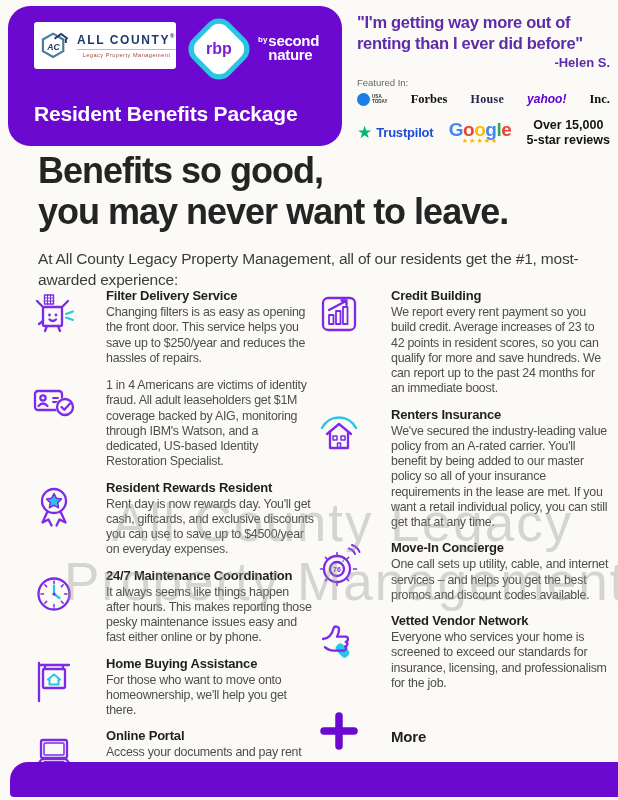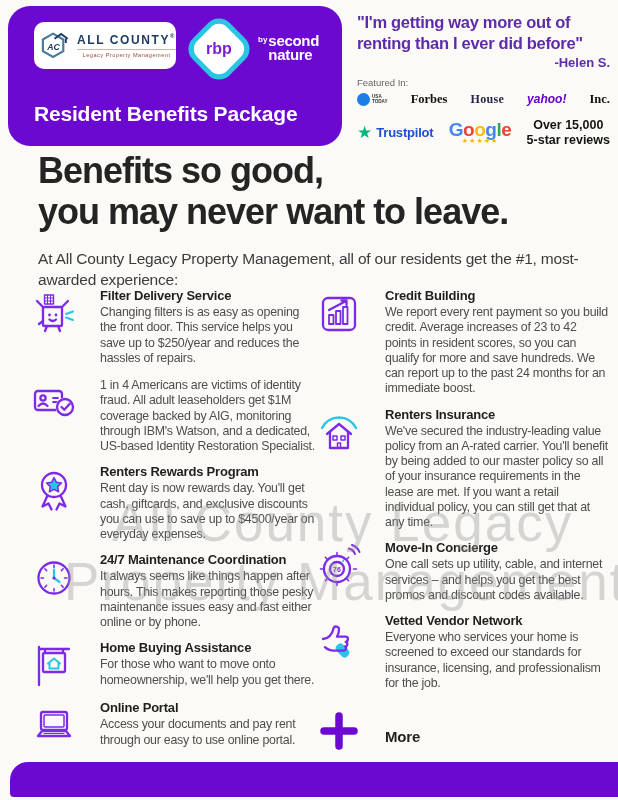--- a/index.html
+++ b/index.html
@@ -2,21 +2,21 @@
 <html><head>
 <meta charset="utf-8">
 <style>
   html,body{margin:0;padding:0;background:#fff;}
   .page{position:relative;width:618px;height:800px;background:#FBFAF7;overflow:hidden;
         font-family:"Liberation Sans",sans-serif;}
   
   .header-card{position:absolute;left:8px;top:6px;width:334px;height:140px;
                background:#6B09D1;border-radius:22px;box-sizing:border-box;padding:16px 0 0 26px;}
   .logo-row{display:flex;align-items:flex-start;gap:8px;}
-  .ac-box{background:#fff;border-radius:10px;width:142px;height:47px;display:flex;align-items:center;
+  .ac-box{background:#fff;border-radius:3px;width:142px;height:47px;display:flex;align-items:center;
           gap:5px;padding:3px 6px;box-sizing:border-box;}
   .ac-hex{flex:0 0 32px;}
   .ac-name{font-size:12px;font-weight:bold;color:#1C3C66;letter-spacing:1.6px;white-space:nowrap;}
   .ac-reg{font-size:6px;vertical-align:top;}
   .ac-tag{font-size:5.6px;color:#9C4A3A;letter-spacing:.5px;margin-top:2px;border-top:1px solid #c9b6a8;
           padding-top:1.5px;text-align:center;white-space:nowrap;}
   .rbp-wrap{position:relative;width:62px;height:62px;margin-top:-4px;margin-left:4px;flex:0 0 62px;}
   .rbp-cyan{position:absolute;inset:5px;transform:rotate(45deg);background:#2BC5E4;border-radius:15px;}
   .rbp-white{position:absolute;inset:10px;transform:rotate(45deg);background:#fff;border-radius:11px;}
   .rbp-label{position:absolute;inset:0;display:flex;align-items:center;justify-content:center;
@@ -48,21 +48,21 @@
   .google-stars{font-size:7px;color:#F4B400;letter-spacing:1px;}
   .reviews{font-size:12.5px;font-weight:bold;color:#141414;line-height:1.18;text-align:center;}
   
   .main{position:absolute;top:150px;left:38px;width:556px;}
   .headline{font-size:36px;font-weight:bold;color:#242424;line-height:1.14;letter-spacing:-1px;}
   .subtext{margin-top:17px;font-size:15.5px;color:#3C3C3E;line-height:1.32;letter-spacing:-.2px;}
   
   .benefits{position:absolute;top:288px;left:30px;width:580px;display:grid;
             grid-template-columns:285px 295px;}
   .col{display:flex;flex-direction:column;gap:10px;}
-  .benefit{display:flex;gap:18px;}
+  .benefit{display:flex;gap:24px;}
   .b-icon{flex:0 0 52px;padding-top:2px;}
   .b-title{font-size:13px;font-weight:bold;color:#1F1F1F;letter-spacing:-.2px;}
   .b-desc{font-size:12.4px;color:#4E4E50;line-height:1.23;letter-spacing:-.25px;margin-top:2px;}
   .benefit-more .b-title{font-size:15px;margin-top:27px;}
   .benefit-more .b-icon{padding-top:6px;}
   
   .watermark{position:absolute;z-index:6;pointer-events:none;color:rgba(150,150,150,.38);
              font-size:53px;white-space:nowrap;letter-spacing:2px;}
   .wm1{left:112px;top:492px;}
   .wm2{left:64px;top:551px;}
@@ -193,21 +193,21 @@
       <div class="benefit">
         <div class="b-icon">
           <svg width="48" height="48" viewBox="0 0 48 48" fill="none" stroke="#7C2AE8" stroke-width="2.3" stroke-linecap="round" stroke-linejoin="round">
             <circle cx="24" cy="19" r="12"></circle>
             <path d="M24 11.5 l2.3 4.7 5.2 .8 -3.8 3.6 .9 5.2 -4.6 -2.5 -4.6 2.5 .9 -5.2 -3.8 -3.6 5.2 -.8 z" fill="#29C4E8" stroke="#7C2AE8" stroke-width="1.5"></path>
             <path d="M17.5 29.5 l-5 11 6 -3 3 6"></path>
             <path d="M30.5 29.5 l5 11 -6 -3 -3 6"></path>
           </svg>
         </div>
         <div class="b-text">
-          <div class="b-title">Renters Rewards Program</div>
+          <div class="b-title">Resident Rewards Resident</div>
           <div class="b-desc">Rent day is now rewards day. You'll get cash, giftcards, and exclusive discounts you can use to save up to $4500/year on everyday expenses.</div>
         </div>
       </div>
 
       <div class="benefit">
         <div class="b-icon">
           <svg width="48" height="48" viewBox="0 0 48 48" fill="none" stroke="#7C2AE8" stroke-width="2.3" stroke-linecap="round" stroke-linejoin="round">
             <circle cx="24" cy="24" r="15.5"></circle>
             <path d="M24 11 v2.5 M24 34.5 V37 M11 24 h2.5 M34.5 24 H37 M14.8 14.8 l1.8 1.8 M31.4 31.4 l1.8 1.8 M33.2 14.8 l-1.8 1.8 M16.6 31.4 l-1.8 1.8" stroke-width="1.5"></path>
             <path d="M24 24 V15.5 M24 24 l5.5 4" stroke="#29C4E8" stroke-width="2.2"></path>

